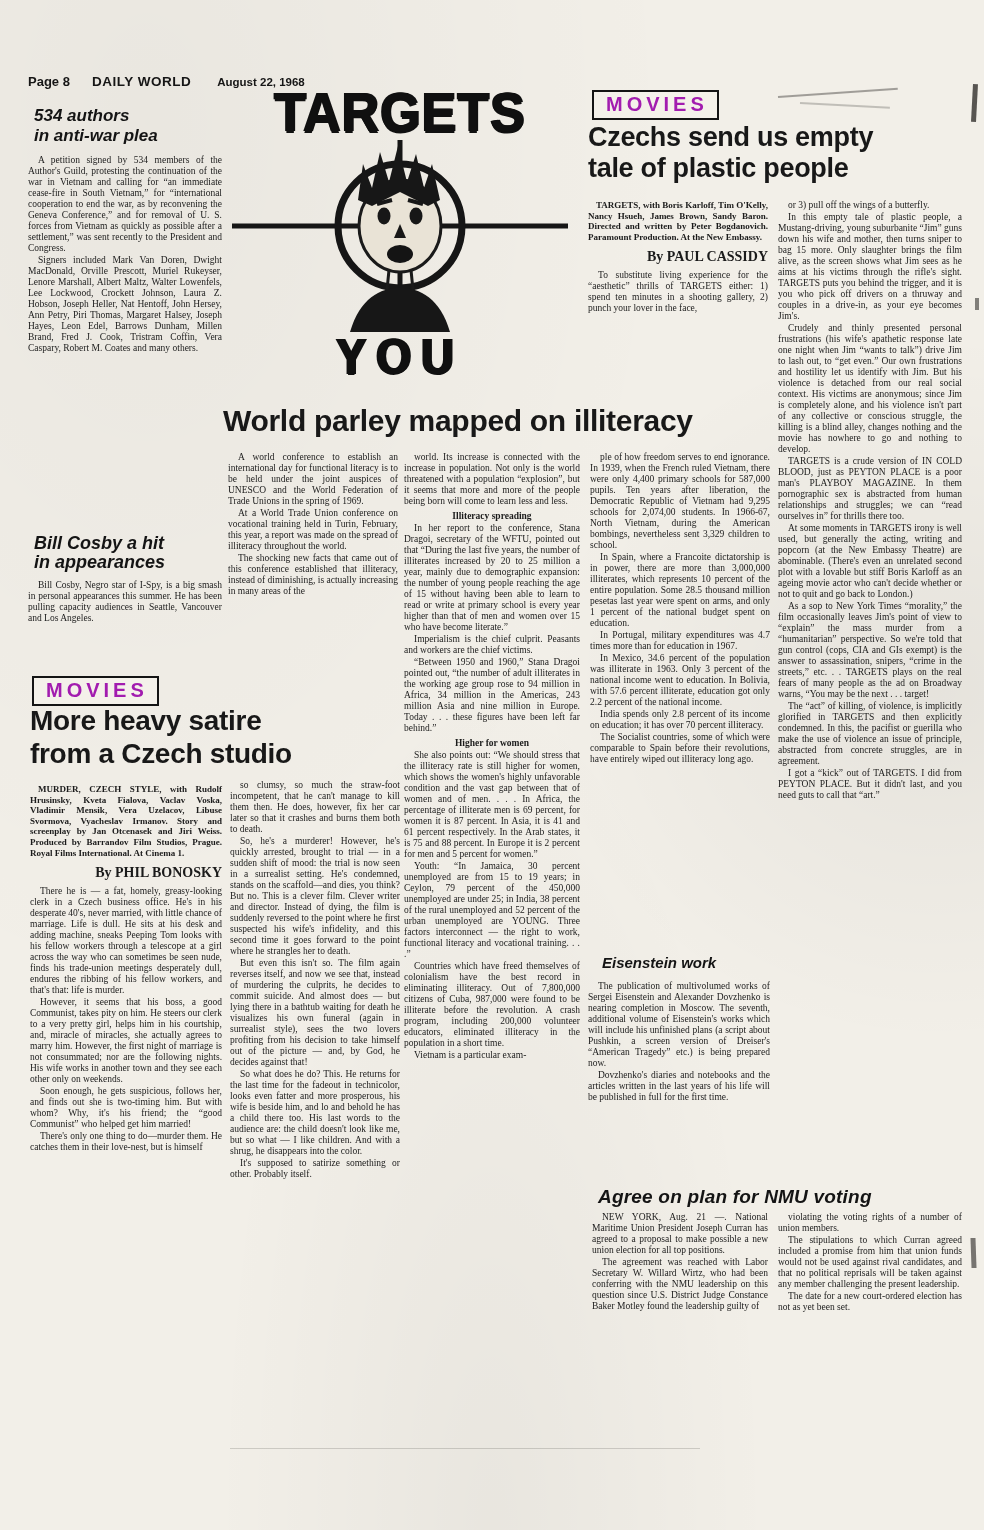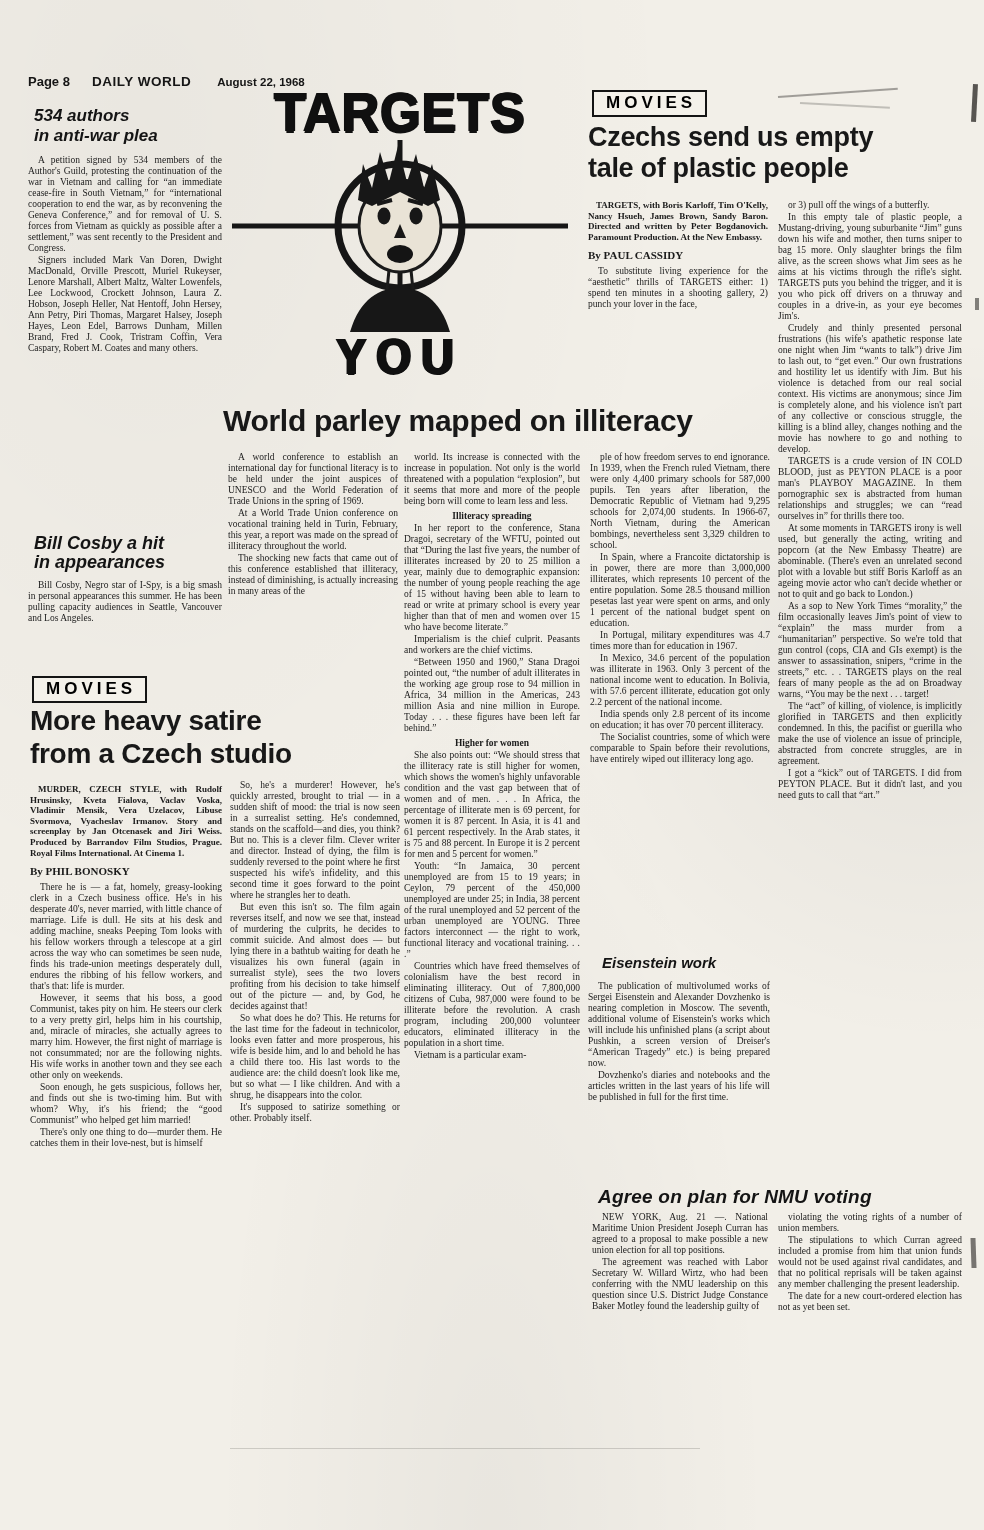--- a/index.html
+++ b/index.html
@@ -15,39 +15,39 @@
   }
   .abs{position:absolute;}
   .page-header span{font-family:"Liberation Sans",sans-serif;font-weight:700;color:#161616;}
   .pg-no{font-size:13px;}
   .masthead{font-size:13.5px;margin-left:22px;letter-spacing:0.5px;}
   .issue-date{font-size:11.5px;margin-left:26px;}
 
   .body-col p{margin:0 0 1px 0;font-size:9.5px;line-height:11px;text-align:justify;text-indent:10px;hyphens:auto;}
   .body-col h4.subhead{margin:4px 0 2px;font-size:9.5px;text-align:center;font-weight:700;}
   .credits{font-weight:700;font-size:9px;line-height:10.6px;text-align:justify;text-indent:8px;margin:0;}
-  .byline{text-align:left;font-weight:700;font-size:11px;margin:7px 0 5px;}
+  .byline{text-align:right;font-weight:700;font-size:14px;margin:7px 0 5px;}
 
   .ital-head{font-family:"Liberation Sans",sans-serif;font-style:italic;font-weight:700;color:#141414;margin:6px;}
   .ital-head .line{display:block;}
   .h-authors{font-size:17px;line-height:20px;}
   .h-cosby{font-size:18px;line-height:19px;}
   .h-eisenstein{font-size:15px;line-height:18px;margin-left:14px;}
   .h-nmu{font-size:19px;line-height:22px;letter-spacing:0.2px;}
 
   .big-head{font-family:"Liberation Sans",sans-serif;font-weight:700;color:#181818;margin:0;letter-spacing:-0.3px;}
   .big-head .line{display:block;}
   .h-czechs{font-size:27px;line-height:31px;}
   .h-parley{font-size:30px;line-height:34px;}
   .h-murder{font-size:28px;line-height:33px;}
 
   .movies-badge{
     display:inline-block;border:2.5px solid #141414;background:#f4f1ea;
-    font-family:"Liberation Sans",sans-serif;font-weight:700;font-size:17px;
-    letter-spacing:4px;padding:1px 9px 2px 12px;color:#000000;
+    font-family:"Liberation Sans",sans-serif;font-weight:700;font-size:20px;
+    letter-spacing:4px;padding:1px 9px 2px 12px;color:#a21caf;
   }
 
   .targets-box{text-align:center;}
   .targets-title{
     font-family:"Liberation Sans",sans-serif;font-weight:700;font-size:52px;line-height:1;
     color:#101010;letter-spacing:1px;margin:0;
     text-shadow:1.2px 0 #101010,-1.2px 0 #101010,0 1px #101010;
     transform:scaleY(1.08);
   }
   .you-title{
@@ -181,20 +181,21 @@
     <div class="byline">By PHIL BONOSKY</div>
     <div class="body-col">
         <p>There he is — a fat, homely, greasy-looking clerk in a Czech business office. He's in his desperate 40's, never married, with little chance of marriage. Life is dull. He sits at his desk and adding machine, sneaks Peeping Tom looks with his fellow workers through a telescope at a girl across the way who can sometimes be seen nude, finds his trade-union meetings desperately dull, endures the ribbing of his fellow workers, and that's that: life is murder.</p>
         <p>However, it seems that his boss, a good Communist, takes pity on him. He steers our clerk to a very pretty girl, helps him in his courtship, and, miracle of miracles, she actually agrees to marry him. However, the first night of marriage is not consummated; nor are the following nights. His wife works in another town and they see each other only on weekends.</p>
         <p>Soon enough, he gets suspicious, follows her, and finds out she is two-timing him. But with whom? Why, it's his friend; the “good Communist” who helped get him married!</p>
         <p>There's only one thing to do—murder them. He catches them in their love-nest, but is himself</p>
       </div>
   </div>
 
   <div class="abs body-col" style="left:230px;top:780px;width:170px;">
+      <p>so clumsy, so much the straw-foot incompetent, that he can't manage to kill them then. He does, however, fix her car later so that it crashes and burns them both to death.</p>
       <p>So, he's a murderer! However, he's quickly arrested, brought to trial — in a sudden shift of mood: the trial is now seen in a surrealist setting. He's condemned, stands on the scaffold—and dies, you think? But no. This is a clever film. Clever writer and director. Instead of dying, the film is suddenly reversed to the point where he first suspected his wife's infidelity, and this second time it goes forward to the point where he strangles her to death.</p>
       <p>But even this isn't so. The film again reverses itself, and now we see that, instead of murdering the culprits, he decides to commit suicide. And almost does — but lying there in a bathtub waiting for death he visualizes his own funeral (again in surrealist style), sees the two lovers profiting from his decision to take himself out of the picture — and, by God, he decides against that!</p>
       <p>So what does he do? This. He returns for the last time for the fadeout in technicolor, looks even fatter and more prosperous, his wife is beside him, and lo and behold he has a child there too. His last words to the audience are: the child doesn't look like me, but so what — I like children. And with a shrug, he disappears into the color.</p>
       <p>It's supposed to satirize something or other. Probably itself.</p>
     </div>
 
   <section class="abs" style="left:588px;top:948px;width:182px;">
     <h2 class="ital-head h-eisenstein">Eisenstein work</h2>
     <div class="body-col" style="margin-top:9px;">
         <p>The publication of multivolumed works of Sergei Eisenstein and Alexander Dovzhenko is nearing completion in Moscow. The seventh, additional volume of Eisenstein's works which will include his unfinished plans (a script about Pushkin, a screen version of Dreiser's “American Tragedy” etc.) is being prepared now.</p>

